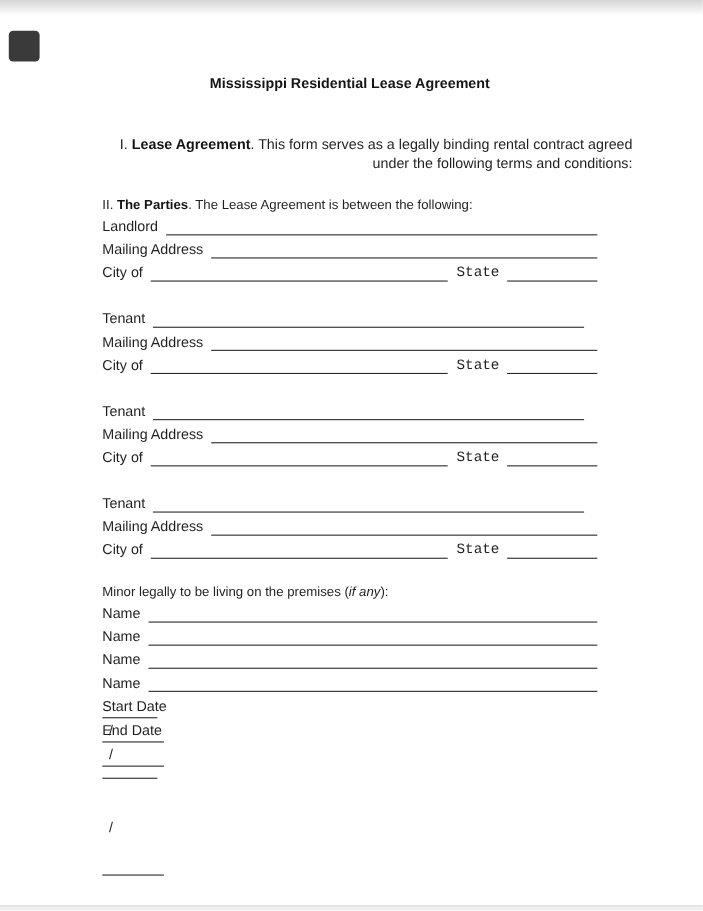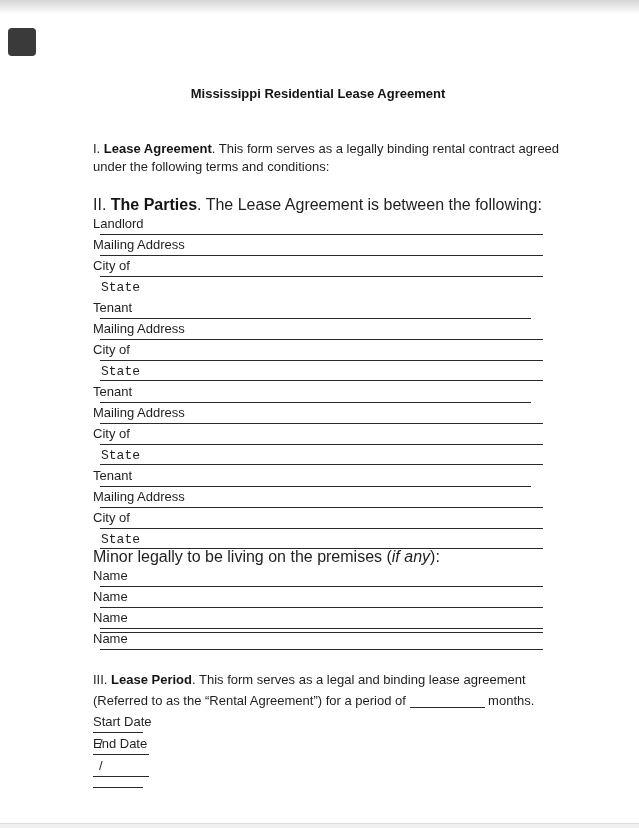--- a/index.html
+++ b/index.html
@@ -17,39 +17,39 @@
     background:linear-gradient(to bottom, #d5d5d5 0%, rgba(255,255,255,0) 100%);
   }
   .corner-square {
     position:absolute; left:8px; top:28px; width:28px; height:28px;
     background:#3a3a3a; border-radius:4px;
   }
   .bottom-band {
     position:absolute; bottom:0; left:0; right:0; height:4px;
     background:#f0f0f0; border-top:1px solid #dddddd;
   }
-  .content { position:absolute; left:93px; top:0; width:450px;margin-top:18px; }
+  .content { position:absolute; left:93px; top:0; width:450px; }
   p { margin:0; }
   .title {
     margin-top:68px;
     width:450px; text-align:center;
     font-weight:bold; font-size:13px; line-height:16px;
     color:#141414;
   }
-  .para { font-size:13px; line-height:17.5px; white-space:pre-wrap; width:482px; }
+  .para { font-size:13px; line-height:17.5px; white-space:pre-wrap; width:482px;text-align:right; }
   .p1 { margin-top:38px; }
   .p3 { margin-top:20px; line-height:21px; }
-  .heading-line { font-size:16px; line-height:17px; }
+  .heading-line { font-size:12px; line-height:17px; }
   .s2head { margin-top:21px; }
   .minor-head { margin-top:20px; }
   .mdy { line-height:21px; }
   b { font-weight:bold; color:#141414; }
   .party-block { margin-top:21px; }
   .party-block.first { margin-top:0; }
-  .frow { display:flex; height:21px; line-height:21px;flex-direction:column; }
+  .frow { display:flex; height:21px; line-height:21px; }
   .lbl { white-space:nowrap; }
   .fline {
     flex:1; height:18px;
     border-bottom:1px solid #2a2a2a;
     margin-left:7px;
   }
   .tline { margin-right:12px; }
   .state-lbl { margin-left:8px;font-family:Liberation Mono, monospace; }
   .sline { flex:0 0 82px; }
   .iblank {
@@ -166,22 +166,20 @@
       <div class="frow">
         <span class="lbl">Name</span>
         <span class="fline"></span>
       </div>
       <div class="frow">
         <span class="lbl">Name</span>
         <span class="fline"></span>
       </div>
     </div>
 
-    <p class="para p3"><span>III. </span><b>Lease Period</b><span>. This form serves as a legal and binding lease agreement
-(Referred to as the “Rental Agreement”) for a period of </span><span class="iblank"></span><span> months.</span></p>
 
 
     <div class="drow">
       <span class="dlabel">Start Date</span>
       <span class="dline d1"></span>
       <span class="dsep">/</span>
       <span class="dline d2"></span>
       <span class="dsep">/</span>
       <span class="dline d3"></span>
     </div>

